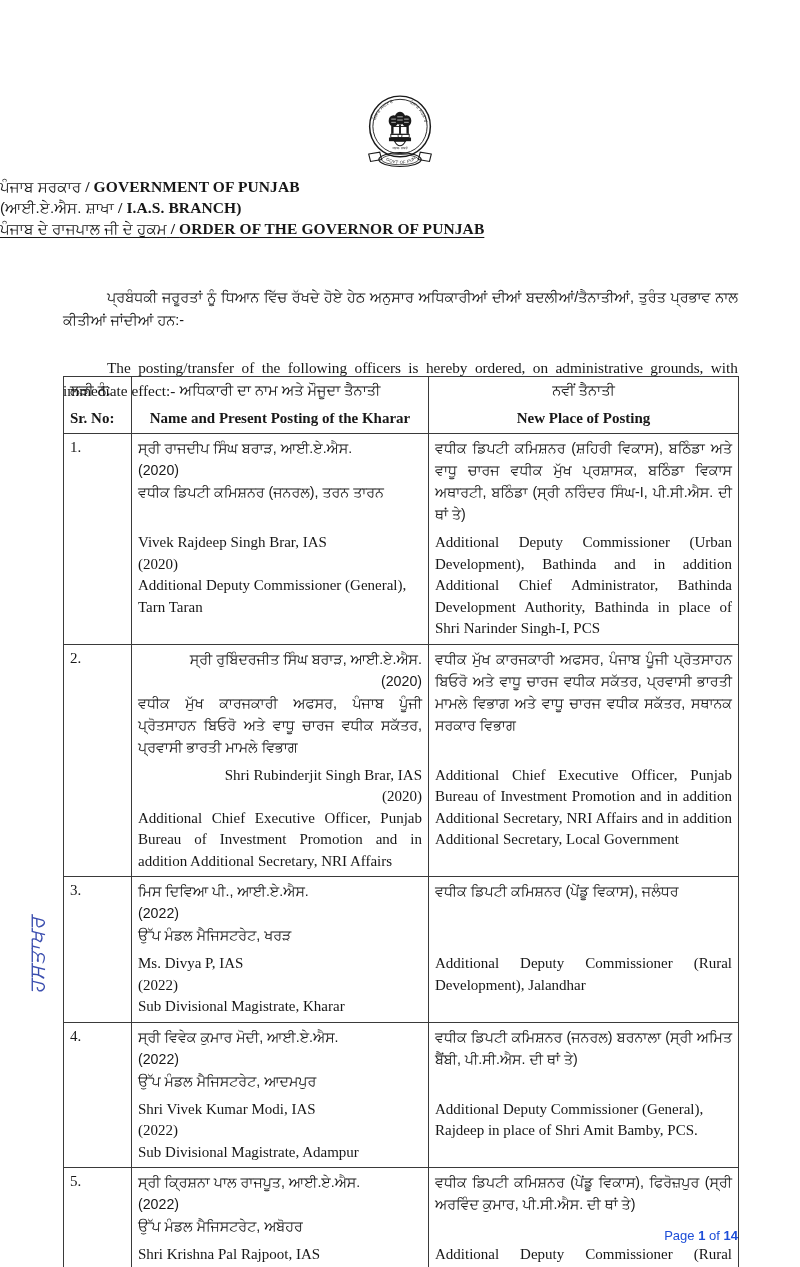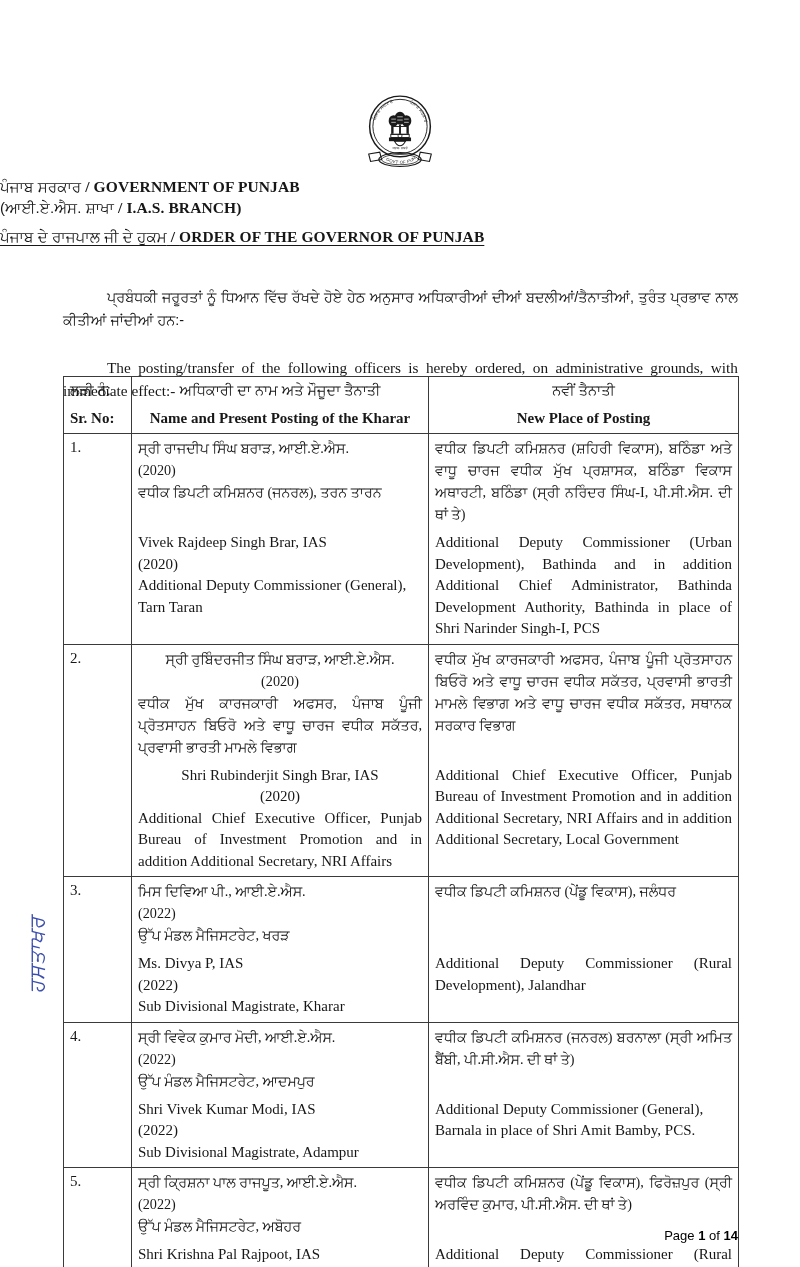--- a/index.html
+++ b/index.html
@@ -47,21 +47,20 @@
   }
   .hd-line {
     font-size: 15.5px;
     font-weight: bold;
     letter-spacing: 0.1px;
     line-height: 21px;
     white-space: nowrap;
   }
   .pa { font-family: "Liberation Sans", "DejaVu Sans", sans-serif; font-weight: normal; font-size: 15px; }
   .hd-line.order {
-    margin-top: 8px;
     text-decoration: underline;
     text-underline-offset: 3px;
     font-size: 15.5px;
   }
 
   
   .intro {
     position: absolute;
     left: 63px;
     right: 62px;
@@ -122,47 +121,47 @@
   .nb { border-bottom: none !important; }
   .nt { border-top: none !important; }
 
   td.sr {
     font-size: 15px;
     line-height: 20px;
     text-align: left;
     padding-top: 4px;
   }
   td.pa-cell {
-    font-family: Liberation Serif, serif;
+    font-family: Liberation Sans, sans-serif;
     font-size: 14.2px;
     line-height: 22px;
     text-align: justify;
     text-justify: inter-word;
     padding-top: 4px;
     padding-bottom: 5px;
   }
   td.en-cell {
     font-size: 15px;
     line-height: 21.5px;
     text-align: justify;
     text-justify: inter-word;
     padding-top: 4px;
     padding-bottom: 6px;
   }
   td.en-cell.left, td.pa-cell.left { text-align: left; }
-  .lastline { text-align: center; }
+  .lastline { text-align: right; }
 
   
   .footer {
     position: absolute;
     right: 62px;
     top: 1228px;
     font-family: "Liberation Sans", "DejaVu Sans", sans-serif;
     font-size: 13px;
-    color: #000000;
+    color: #1d4ed8;
     text-align: center;
   }
   .footer b { font-weight: bold; }
 
   
   .margin-note {
     position: absolute;
     left: 14px;
     top: 890px;
     width: 46px;
@@ -340,21 +339,21 @@
           <div>ਉੱਪ ਮੰਡਲ ਮੈਜਿਸਟਰੇਟ, ਆਦਮਪੁਰ</div>
         </td>
         <td class="pa-cell nb">ਵਧੀਕ ਡਿਪਟੀ ਕਮਿਸ਼ਨਰ (ਜਨਰਲ) ਬਰਨਾਲਾ (ਸ੍ਰੀ ਅਮਿਤ ਬੈਂਬੀ, ਪੀ.ਸੀ.ਐਸ. ਦੀ ਥਾਂ ਤੇ)</td>
       </tr>
       <tr>
         <td class="en-cell left nt">
           <div>Shri Vivek Kumar Modi, IAS</div>
           <div>(2022)</div>
           <div>Sub Divisional Magistrate, Adampur</div>
         </td>
-        <td class="en-cell left nt">Additional Deputy Commissioner (General), Barnala in place of Shri Amit Bamby, PCS.</td>
+        <td class="en-cell left nt">Additional Deputy Commissioner (General), Rajdeep in place of Shri Amit Bamby, PCS.</td>
       </tr>
 
       <tr>
         <td class="sr" rowspan="2">5.</td>
         <td class="pa-cell left nb">
           <div>ਸ੍ਰੀ ਕ੍ਰਿਸ਼ਨਾ ਪਾਲ ਰਾਜਪੂਤ, ਆਈ.ਏ.ਐਸ.</div>
           <div>(2022)</div>
           <div>ਉੱਪ ਮੰਡਲ ਮੈਜਿਸਟਰੇਟ, ਅਬੋਹਰ</div>
         </td>
         <td class="pa-cell nb">ਵਧੀਕ ਡਿਪਟੀ ਕਮਿਸ਼ਨਰ (ਪੇਂਡੂ ਵਿਕਾਸ), ਫਿਰੋਜ਼ਪੁਰ (ਸ੍ਰੀ ਅਰਵਿੰਦ ਕੁਮਾਰ, ਪੀ.ਸੀ.ਐਸ. ਦੀ ਥਾਂ ਤੇ)</td>

